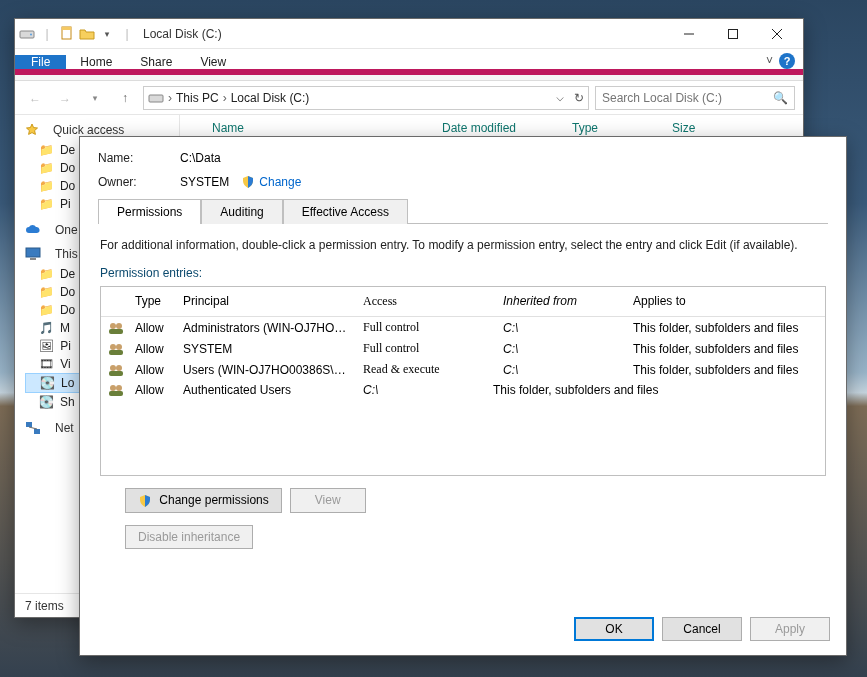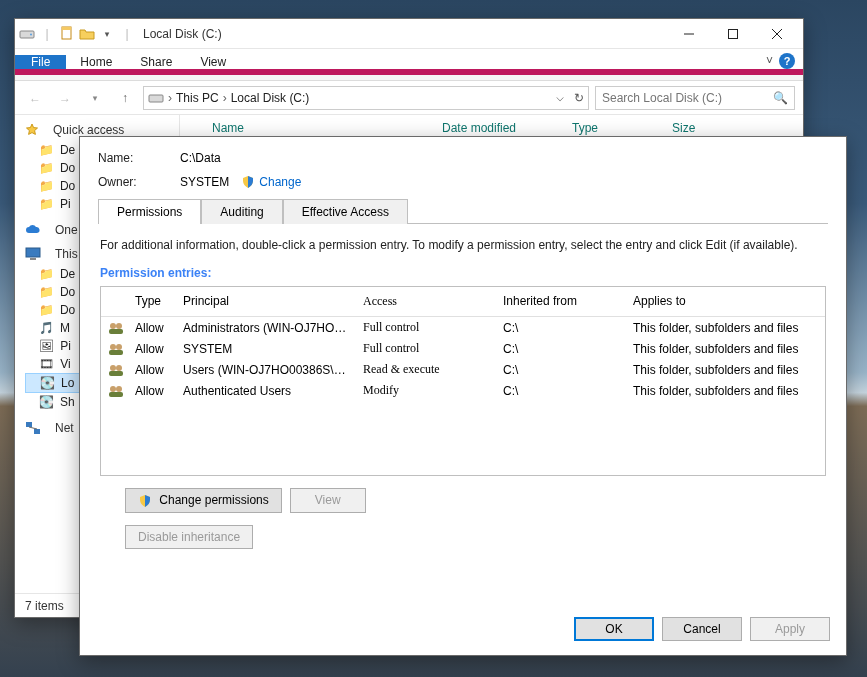--- a/index.html
+++ b/index.html
@@ -43,29 +43,29 @@
 .adv-titlebar{height:30px;display:flex;align-items:center;padding:0 6px;border-bottom:1px solid #e6e6e6;}
 .adv-body{padding:14px 18px 10px 18px;}
 .fieldrow{display:flex;align-items:center;margin-bottom:10px;}
 .fieldlabel{width:82px;color:#222;}
 .link{color:#0066cc;text-decoration:none;}
 .tabs{display:flex;border-bottom:1px solid #bfbfbf;margin-top:8px;}
 .tab{border:1px solid #bfbfbf;border-bottom:none;padding:5px 18px;background:#f0f0f0;margin-right:0;margin-bottom:-1px;}
 .tab.active{background:#fff;}
 .tabpanel{padding:14px 2px 2px 2px;}
 .infoline{color:#222;margin-bottom:14px;}
-.subhd{color:#3b82f6;margin-bottom:6px;font-weight:bold;}
+.subhd{color:#0c4a6e;margin-bottom:6px;}
 .perm-table{border:1px solid #bfbfbf;height:190px;overflow:hidden;}
 .pthdr{display:flex;background:#fff;border-bottom:1px solid #e0e0e0;padding:4px 0;}
 .pthdr .pc,.ptrow .pc{padding:3px 6px;}
 .pc-icon{width:28px;}
 .pc-type{width:48px;}
 .pc-prin{width:180px;white-space:nowrap;overflow:hidden;text-overflow:ellipsis;}
 .pc-access{width:140px;font-family:Liberation Serif, serif;}
-.pc-inh{width:130px;}
+.pc-inh{width:130px;font-style:italic;}
 .pc-app{flex:1;}
 .ptrow{display:flex;align-items:center;}
 .btnrow{display:flex;gap:8px;margin-top:12px;padding-left:25px;}
 .wbtn{border:1px solid #adadad;background:#e1e1e1;padding:4px 12px;min-width:76px;text-align:center;cursor:default;}
 .wbtn.disabled{color:#9a9a9a;background:#f0f0f0;}
 .wbtn.primary{border-color:#0078d7; box-shadow:0 0 0 1px #0078d7 inset;}
 .adv-footer{position:absolute;right:16px;bottom:14px;display:flex;gap:8px;}
 .shield{display:inline-block;width:14px;height:14px;vertical-align:middle;margin-right:4px;}
 svg{display:block;}
 .chev{color:#666;}
@@ -341,21 +341,20 @@
               <div class="pc pc-app">This folder, subfolders and files</div>
             </div>
             <div class="ptrow">
               <div class="pc pc-icon"><span><svg width="18" height="14">
                     <circle cx="6" cy="5" r="3" fill="#c9a06a"></circle>
                     <circle cx="12" cy="5" r="3" fill="#c9a06a"></circle>
                     <rect x="2" y="8" width="14" height="5" rx="2" fill="#6a7f3a"></rect>
                   </svg></span></div>
               <div class="pc pc-type">Allow</div>
               <div class="pc pc-prin">Authenticated Users</div>
-              <div class="pc pc-access">Modify</div>
               <div class="pc pc-inh">C:\</div>
               <div class="pc pc-app">This folder, subfolders and files</div>
             </div>
           </div>
       </div>
 
       <div class="btnrow">
         <div class="wbtn">
           <span class="shield"><svg width="14" height="14">
                 <path d="M7 1l5 2v3c0 3-2 5-5 7-3-2-5-4-5-7V3z" fill="#f7c845"></path>

